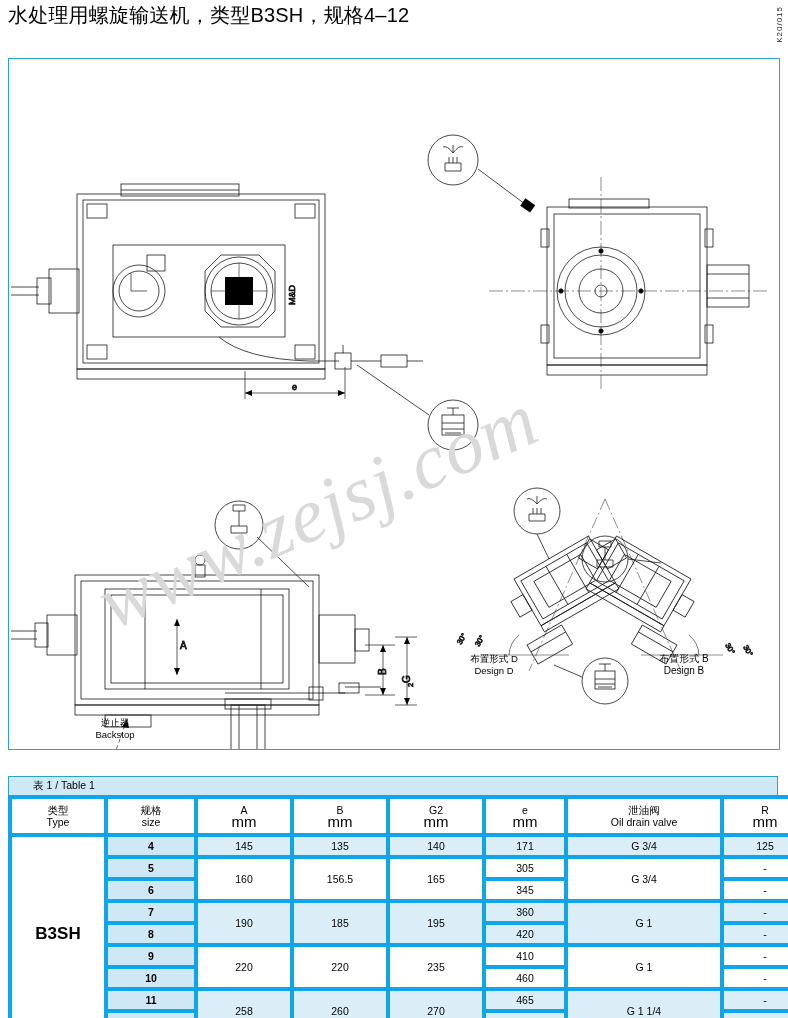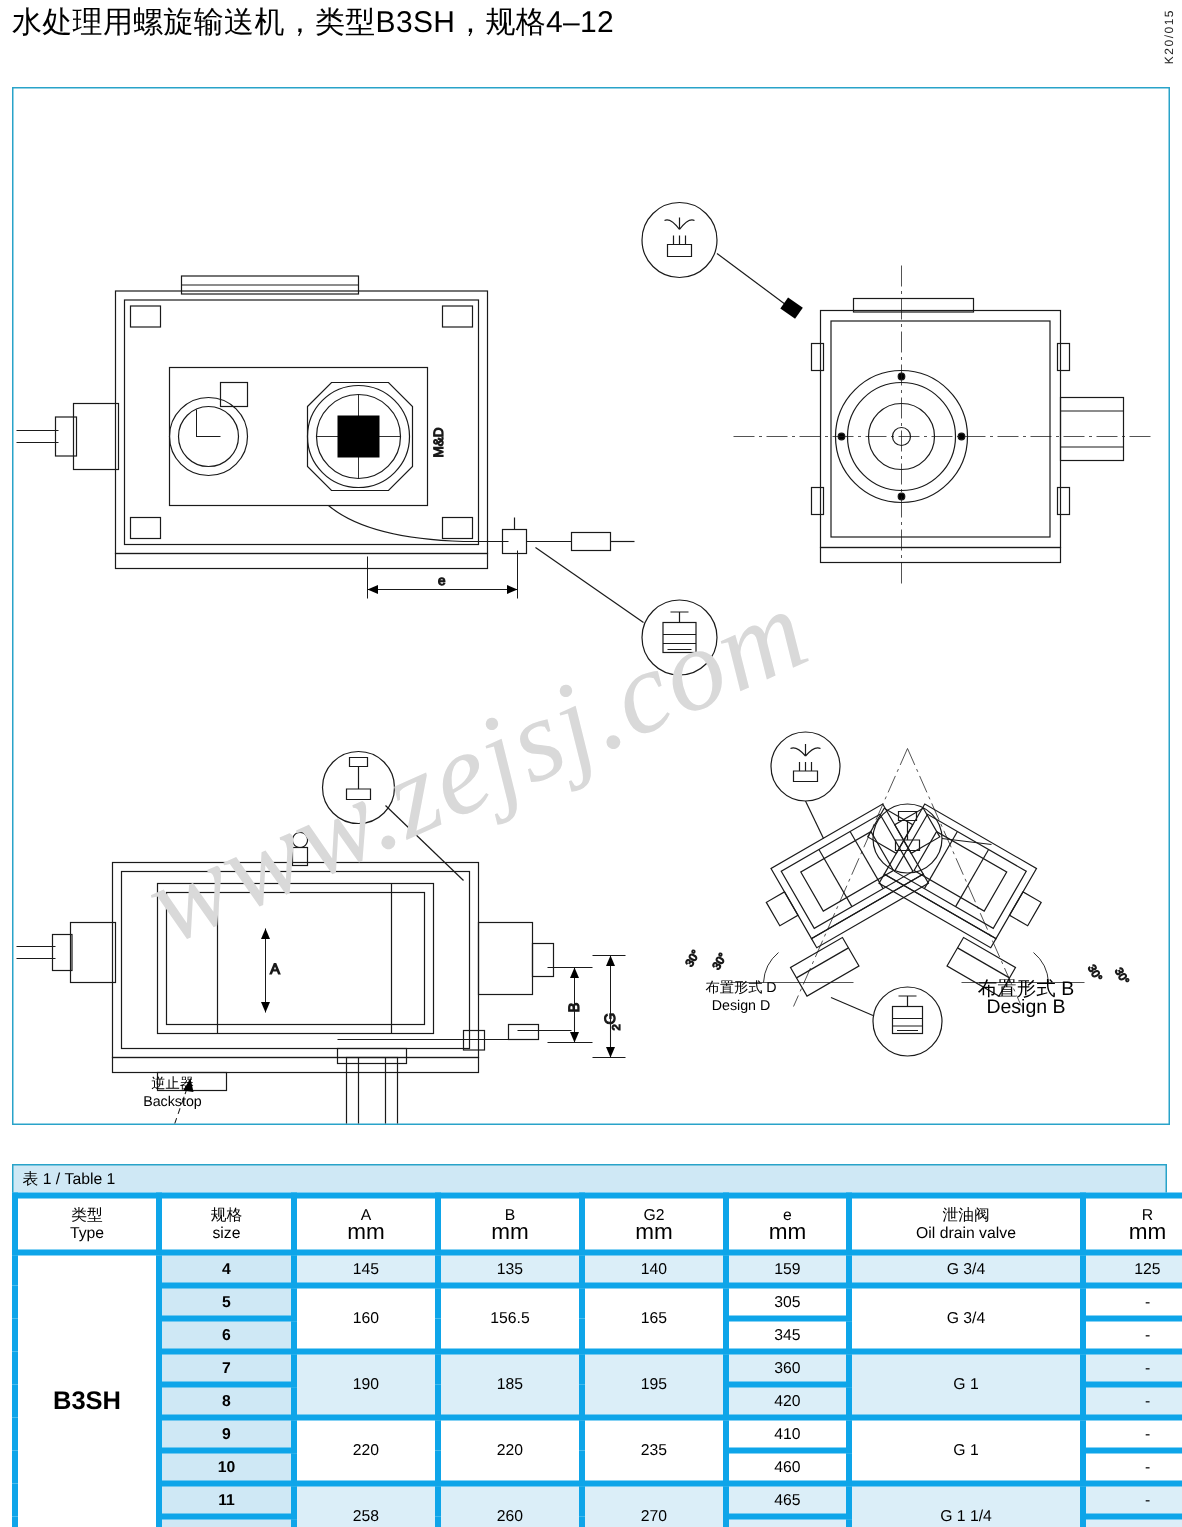--- a/index.html
+++ b/index.html
@@ -18,21 +18,21 @@
 
   
   .wm{position:absolute;left:110px;top:380px;width:560px;height:290px;
       font-family:"Liberation Serif",serif;font-size:78px;color:#d9d9d9;
       transform:rotate(-24deg);white-space:nowrap;pointer-events:none;
       font-style:italic;letter-spacing:1px;}
 
   
   .tbl-wrap{position:absolute;left:8px;top:776px;width:770px;}
   .tbl-caption{border:1px solid #29a3c9;border-bottom:none;background:#cfe8f5;
-               font-size:10.5px;padding:2px 6px;color:#000;}
+               font-size:10.5px;padding:2px 24px;color:#000;}
   table{border-collapse:collapse;width:770px;font-size:10.5px;table-layout:fixed;}
   table td,table th{border:4px solid #0ea5e9;text-align:center;vertical-align:middle;padding:0;font-weight:normal;}
   thead td{height:34px;line-height:12px;}
   .c-type{width:92px;}
   .c-size{width:86px;}
   .c-a{width:92px;}
   .c-b{width:92px;}
   .c-g2{width:92px;}
   .c-e{width:78px;}
   .c-oil{width:152px;}
@@ -313,21 +313,21 @@
     <div style="position:absolute;left:70px;top:658px;font-size:9.5px;line-height:12px;text-align:center;width:72px;">
       <div>逆止器</div>
       <div>Backstop</div>
     </div>
 
     <div style="position:absolute;left:440px;top:594px;font-size:9.5px;line-height:12px;text-align:center;width:90px;">
       <div>布置形式 D</div>
       <div>Design D</div>
     </div>
 
-    <div style="position:absolute;left:630px;top:594px;font-size:13px;line-height:12px;text-align:center;width:90px;">
+    <div style="position:absolute;left:630px;top:594px;font-size:10px;line-height:12px;text-align:center;width:90px;">
       <div>布置形式 B</div>
       <div>Design B</div>
     </div>
 
     <div class="wm">www.zejsj.com</div>
   </div>
 
   <div class="tbl-wrap">
     <div class="tbl-caption">表 1 / Table 1</div>
     <table>
@@ -368,21 +368,21 @@
         </tr>
       </thead>
       <tbody>
 
         <tr>
           <td class="brand" rowspan="9">B3SH</td>
           <td class="sizecell">4</td>
           <td class="lightblue">145</td>
           <td class="lightblue">135</td>
           <td class="lightblue">140</td>
-          <td class="lightblue">159</td>
+          <td class="lightblue">171</td>
           <td class="lightblue">G 3/4</td>
           <td class="lightblue">125</td>
         </tr>
 
         <tr>
           <td class="sizecell">5</td>
           <td class="white" rowspan="2">160</td>
           <td class="white" rowspan="2">156.5</td>
           <td class="white" rowspan="2">165</td>
           <td class="white">305</td>

